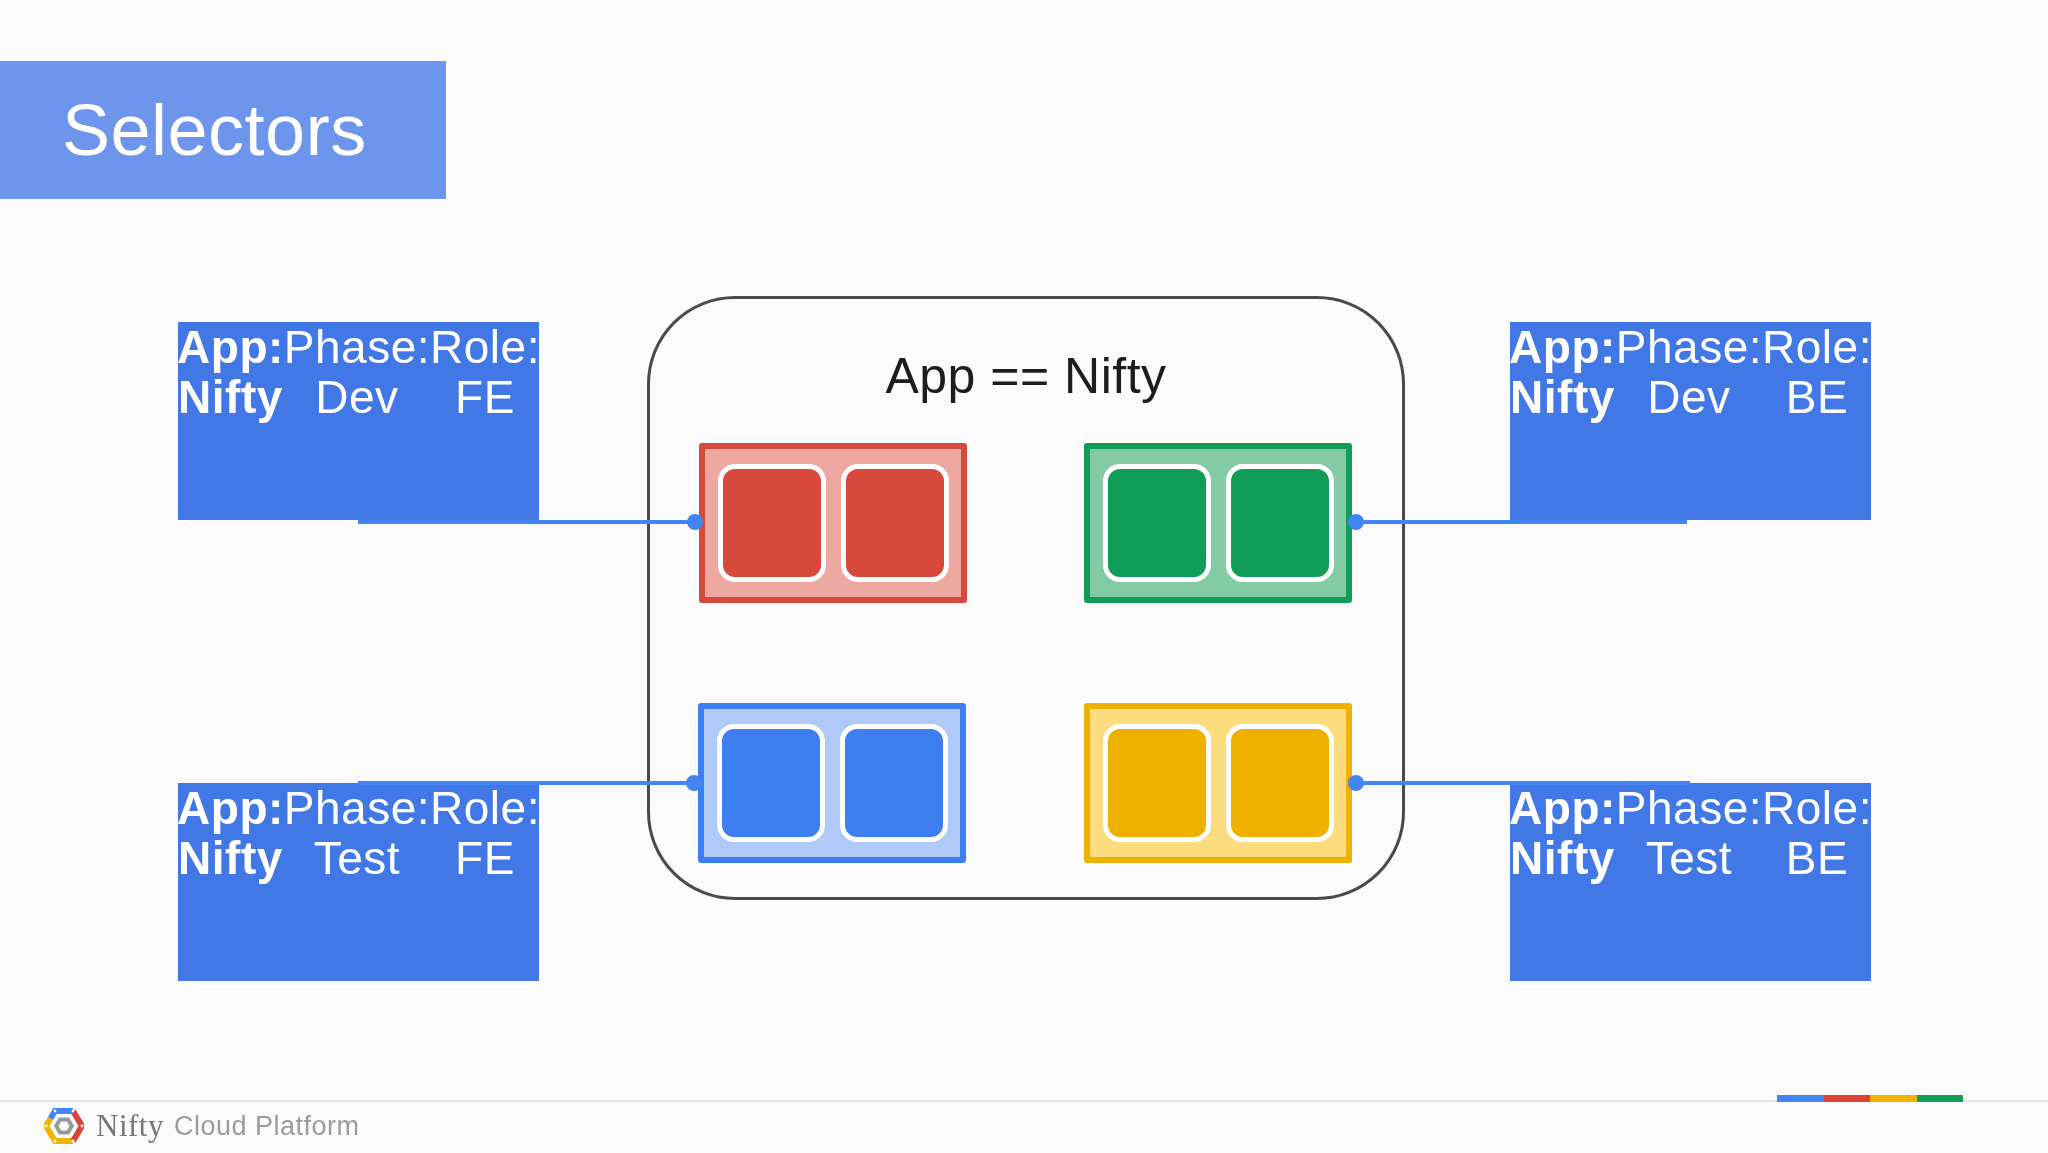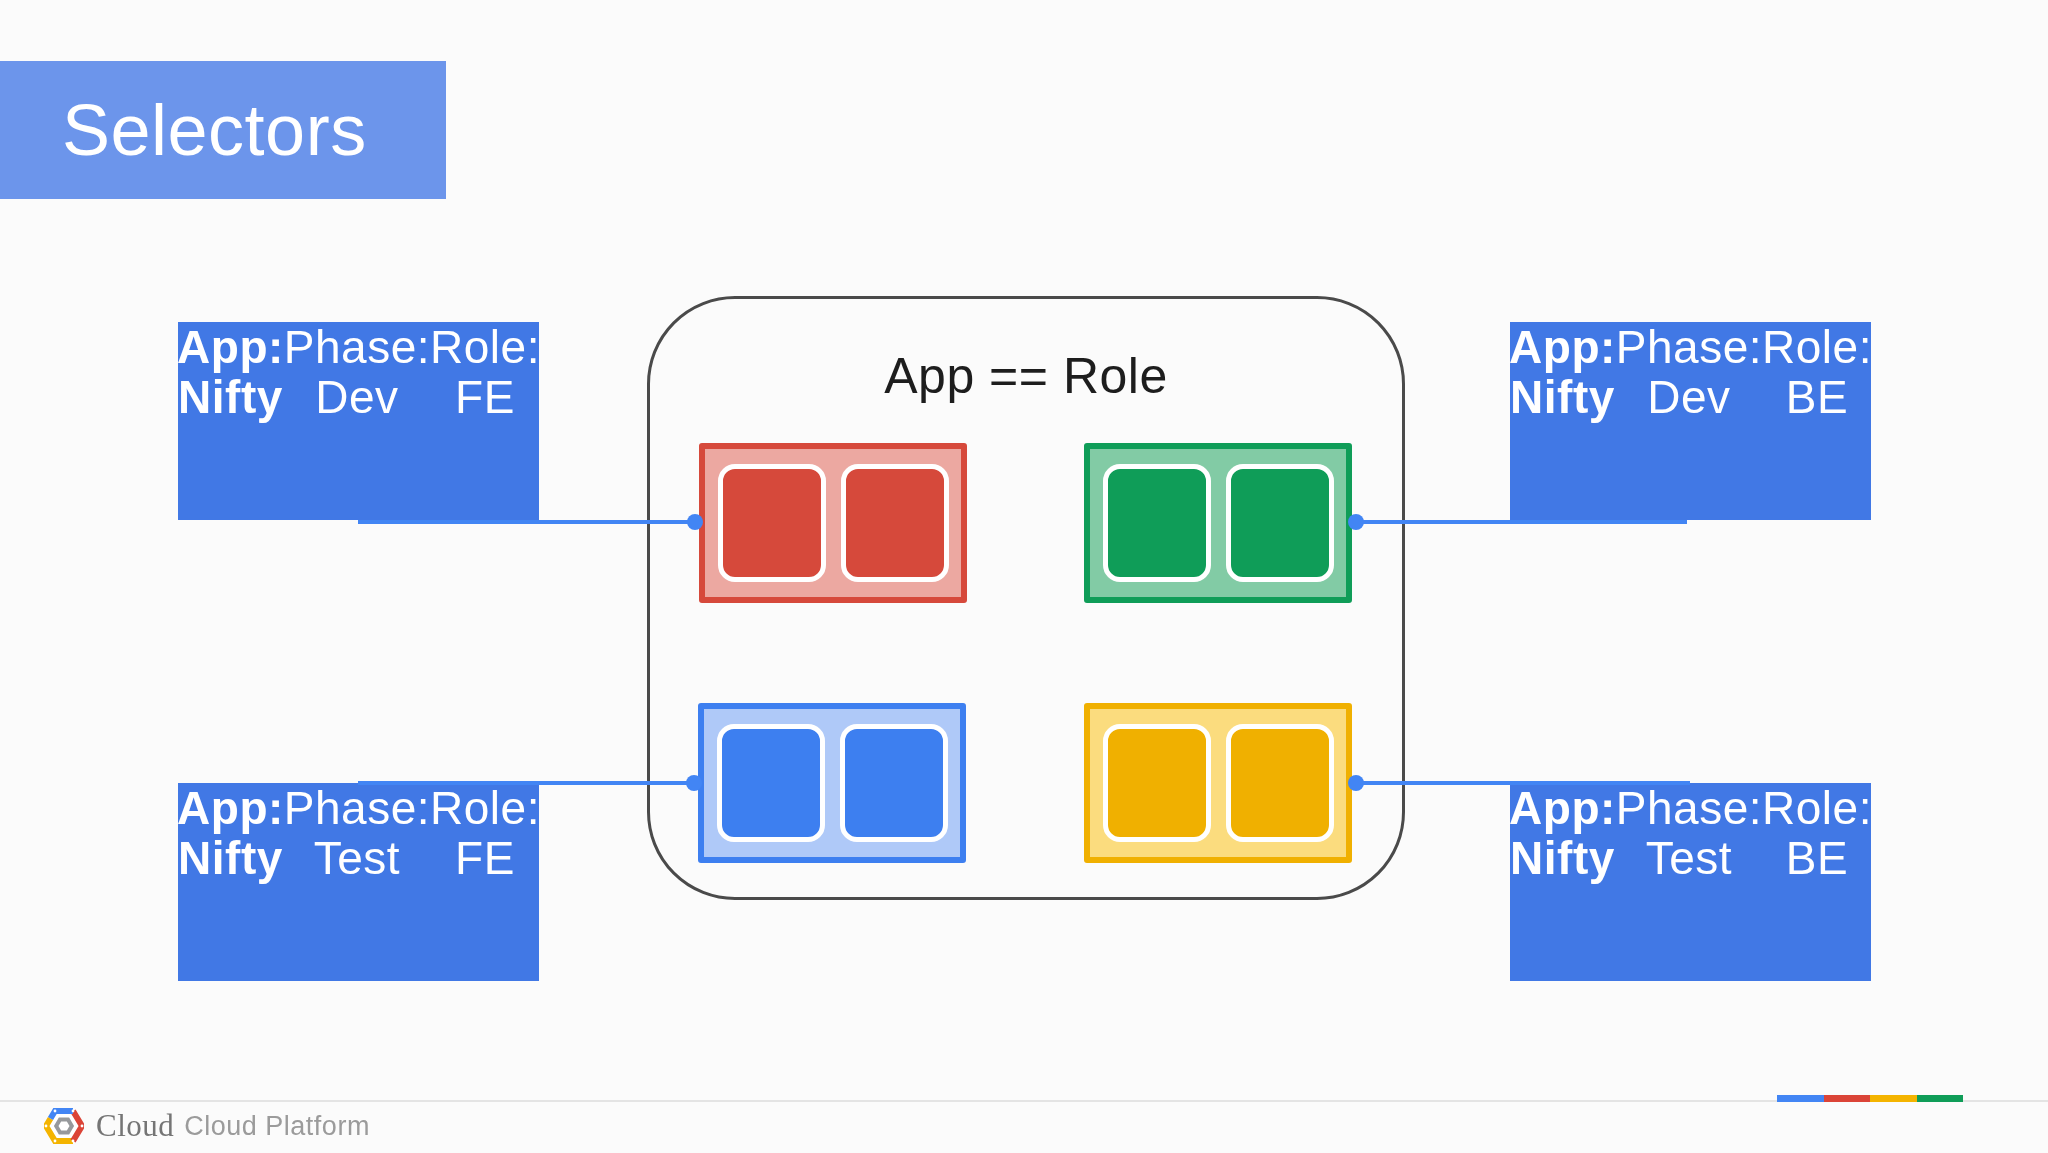--- a/index.html
+++ b/index.html
@@ -117,21 +117,21 @@
 </head>
 <body style="background: rgb(251, 251, 251);">
 
 <div class="slide">
 
   <div class="title-box" style="background: rgb(108, 149, 235);">
     <span>Selectors</span>
   </div>
 
   <div class="container-box" style="border-color: rgb(74, 74, 74);">
-    <div class="container-title" style="color: rgb(29, 29, 29);">App == Role</div>
+    <div class="container-title" style="color: rgb(29, 29, 29);">App == Nifty</div>
   </div>
 
   <div class="pod-group g-dev-fe" style="border-color: rgb(214, 73, 59); background: rgb(236, 168, 161);">
     <div class="pod" style="background: rgb(214, 73, 59);"></div>
     <div class="pod" style="background: rgb(214, 73, 59);"></div>
   </div>
   <div class="pod-group g-dev-be" style="border-color: rgb(15, 157, 88); background: rgb(130, 203, 165);">
     <div class="pod" style="background: rgb(15, 157, 88);"></div>
     <div class="pod" style="background: rgb(15, 157, 88);"></div>
   </div>
@@ -185,21 +185,21 @@
       <path d="M 29,3 L 38,18 L 29,33" fill="none" stroke-width="6" stroke="#DB4437"></path>
       <path d="M 6.5,10.5 L 11,3 L 29,3" fill="none" stroke-width="6" stroke="#4285F4"></path>
       <polygon points="16,11.5 24,11.5 27.8,18 24,24.5 16,24.5 12.2,18" fill="#ffffff" stroke-width="4" stroke="#97999C"></polygon>
       <circle cx="11" cy="3" r="1.4" fill="#ffffff"></circle>
       <circle cx="29" cy="3" r="1.4" fill="#ffffff"></circle>
       <circle cx="38" cy="18" r="1.4" fill="#ffffff"></circle>
       <circle cx="29" cy="33" r="1.4" fill="#ffffff"></circle>
       <circle cx="11" cy="33" r="1.4" fill="#ffffff"></circle>
       <circle cx="2" cy="18" r="1.4" fill="#ffffff"></circle>
     </svg>
-    <span class="g-serif" style="color: rgb(117, 117, 117);">Cloud</span>
+    <span class="g-serif" style="color: rgb(117, 117, 117);">Nifty</span>
     <span class="g-sans" style="color: rgb(155, 155, 155);">Cloud Platform</span>
   </div>
 
   <div class="color-bar">
       <div class="bar-seg" style="background: rgb(66, 133, 244);"></div>
       <div class="bar-seg" style="background: rgb(219, 68, 55);"></div>
       <div class="bar-seg" style="background: rgb(244, 180, 0);"></div>
       <div class="bar-seg" style="background: rgb(15, 157, 88);"></div>
     </div>
 

